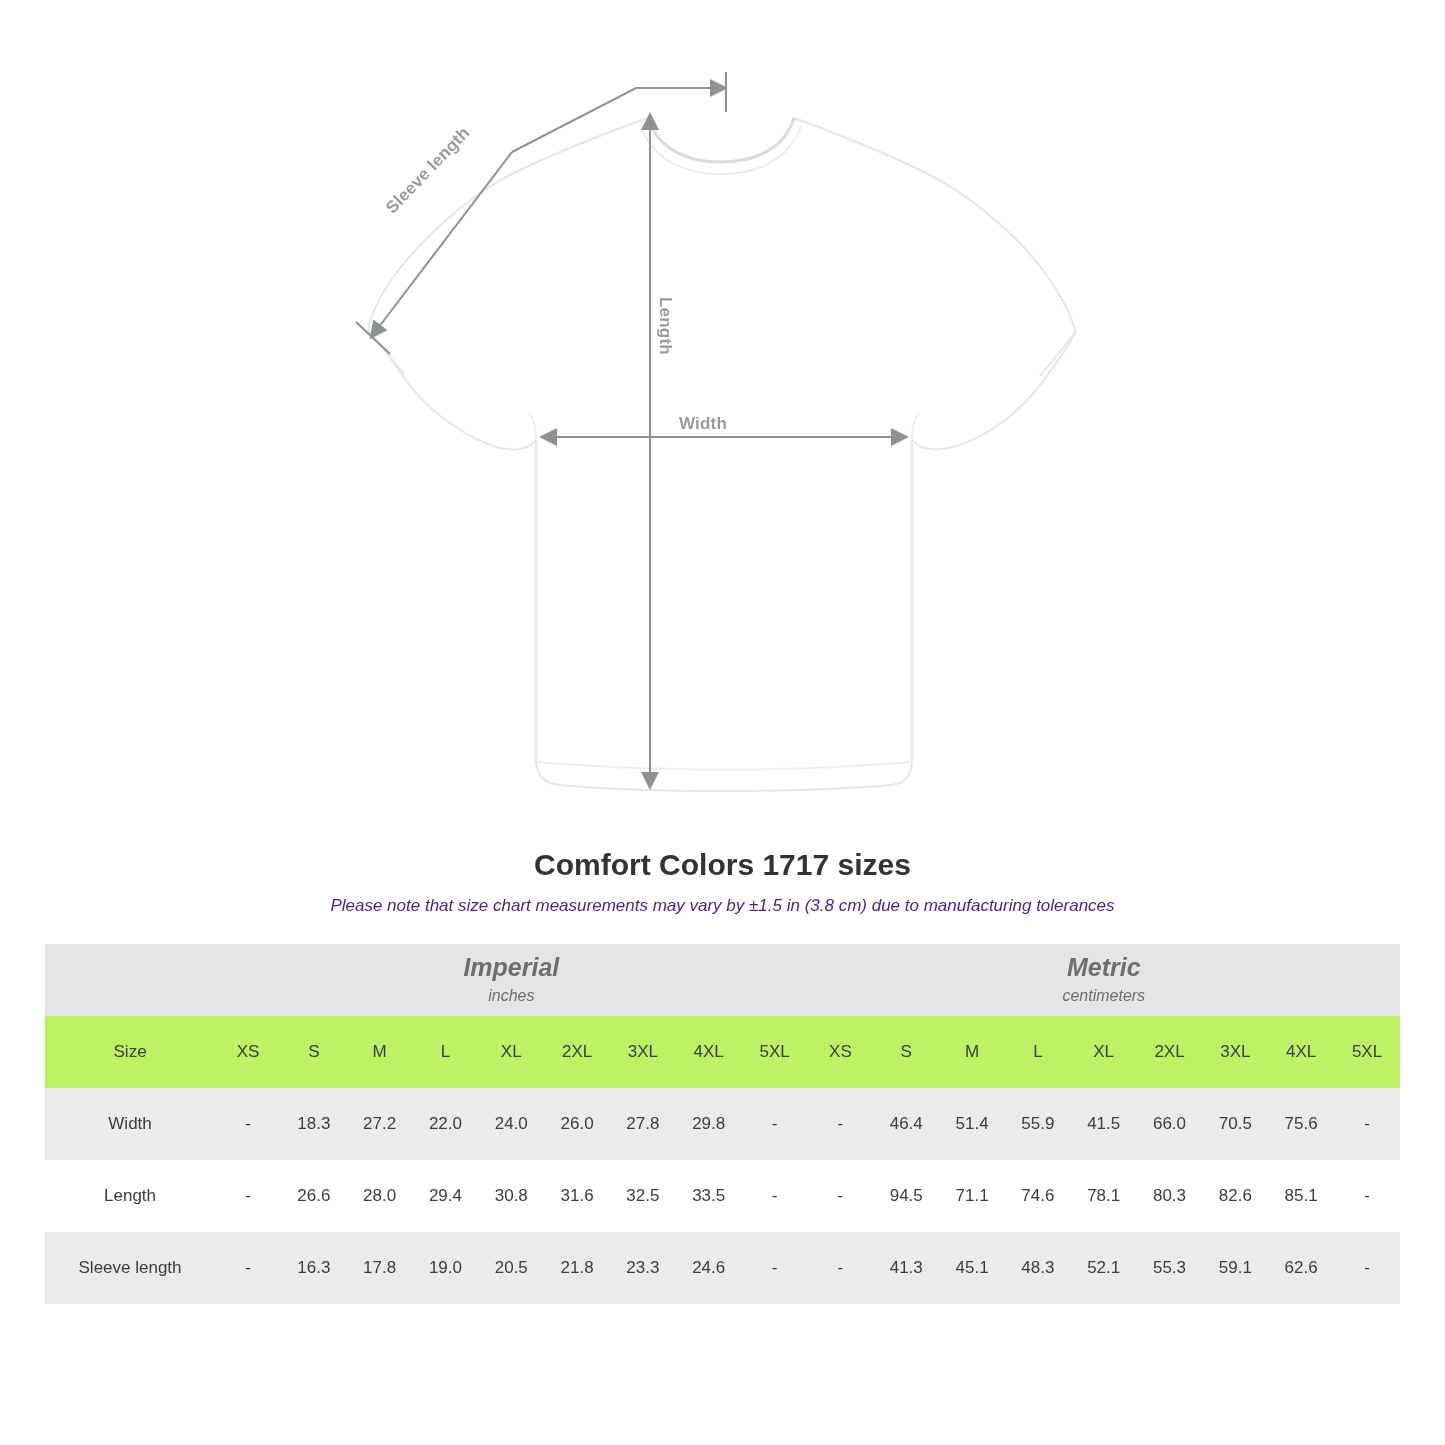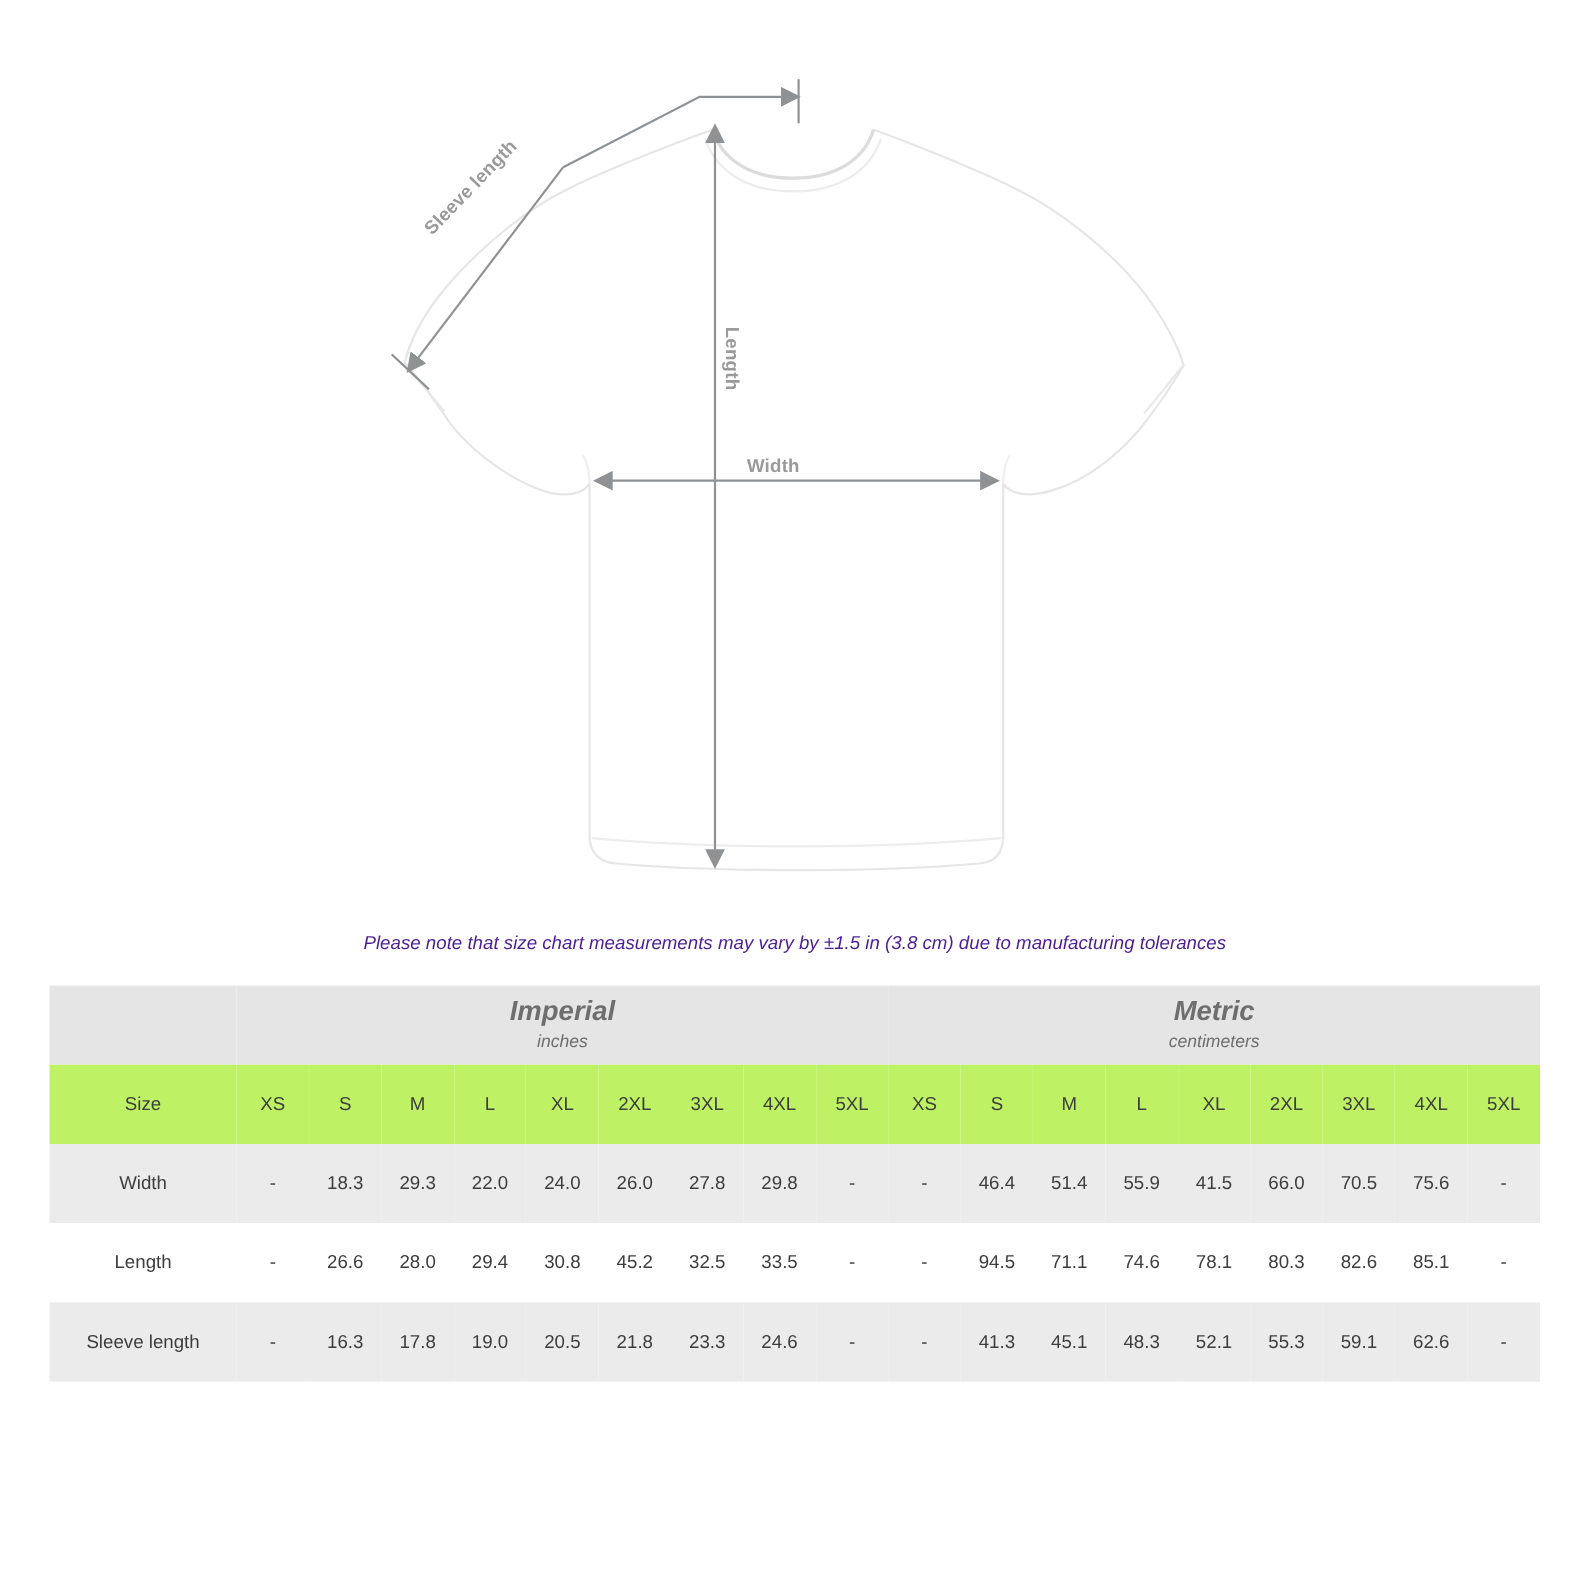--- a/index.html
+++ b/index.html
@@ -179,20 +179,21 @@
     <line x1="726" y1="72" x2="726" y2="112" stroke="#8f9295" stroke-width="2"></line>
     <line x1="356" y1="322" x2="390" y2="354" stroke="#8f9295" stroke-width="2"></line>
   </svg>
 
   <div class="dim-label label-width">Width</div>
   <div class="dim-label label-length">Length</div>
   <div class="dim-label label-sleeve">Sleeve length</div>
 </div>
 
 <div class="title-block">
+  <h1 class="chart-title">Comfort Colors 1717 sizes</h1>
   <p class="chart-note">Please note that size chart measurements may vary by ±1.5 in (3.8 cm) due to manufacturing tolerances</p>
 </div>
 
 <div class="table-wrap">
   <table class="size-table">
     <colgroup>
       <col class="col-first">
       <col class="col-cell">
         <col class="col-cell">
         <col class="col-cell">
@@ -244,21 +245,21 @@
         <td>2XL</td>
         <td>3XL</td>
         <td>4XL</td>
         <td>5XL</td>
       </tr>
 
       <tr class="row-even">
         <td class="rowlabel">Width</td>
         <td>-</td>
         <td>18.3</td>
-        <td>29.3</td>
+        <td>27.2</td>
         <td>22.0</td>
         <td>24.0</td>
         <td>26.0</td>
         <td>27.8</td>
         <td>29.8</td>
         <td>-</td>
         <td>-</td>
         <td>46.4</td>
         <td>51.4</td>
         <td>55.9</td>
@@ -269,21 +270,21 @@
         <td>-</td>
       </tr>
 
       <tr class="row-odd">
         <td class="rowlabel">Length</td>
         <td>-</td>
         <td>26.6</td>
         <td>28.0</td>
         <td>29.4</td>
         <td>30.8</td>
-        <td>45.2</td>
+        <td>31.6</td>
         <td>32.5</td>
         <td>33.5</td>
         <td>-</td>
         <td>-</td>
         <td>94.5</td>
         <td>71.1</td>
         <td>74.6</td>
         <td>78.1</td>
         <td>80.3</td>
         <td>82.6</td>

